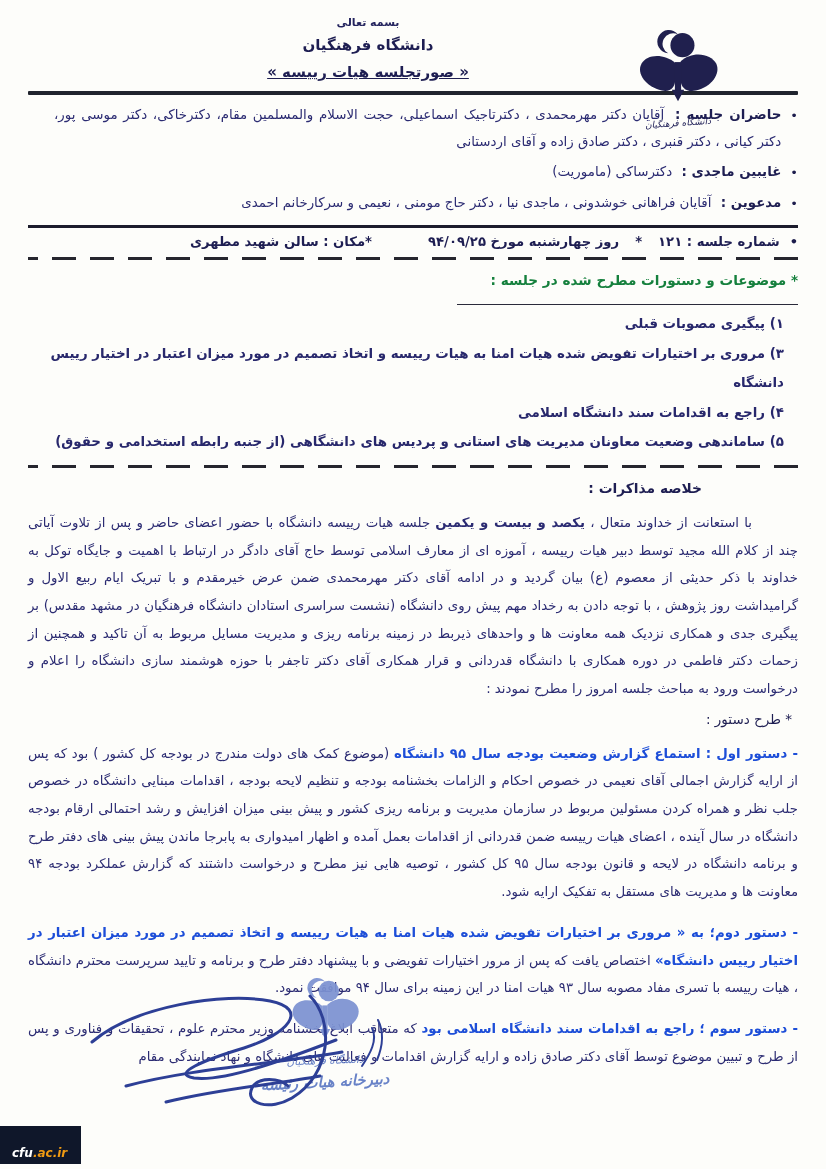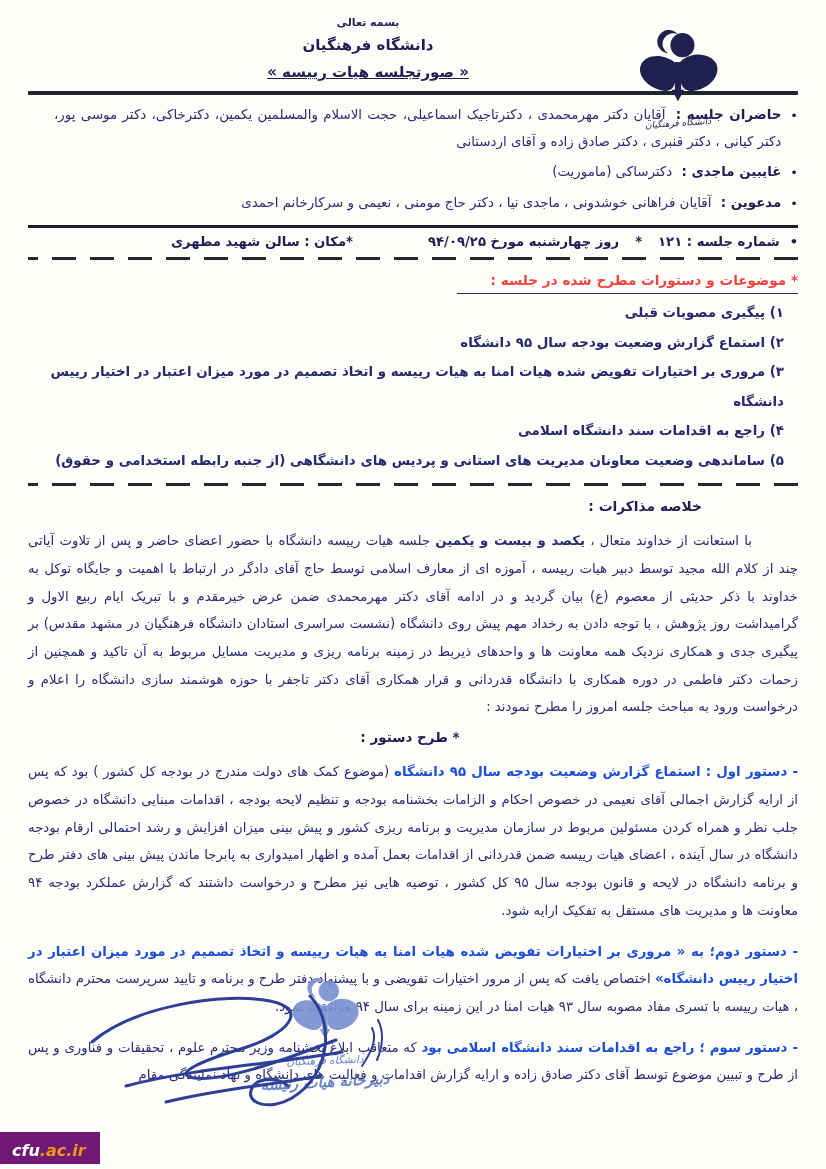--- a/index.html
+++ b/index.html
@@ -34,46 +34,46 @@
   
   .bullet-row{display:flex;gap:9px;font-size:13.4px;line-height:2.05;margin:2px 0;}
   .bullet-marker{font-size:13px;padding-top:2px;color:#1d1d4c;}
   .bullet-body{text-align:justify;padding-left:26px;}
   .bullet-label{font-weight:bold;color:#1e1e52;margin-left:5px;}
 
   
   .meeting-info{display:flex;gap:10px;font-size:13.2px;font-weight:bold;color:#1e1e52;margin:4px 0 2px 0;align-items:baseline;}
   .mi-sep{margin:0 6px;}
   .mi-date{margin-right:0;}
-  .mi-location{margin-right:65px;}
+  .mi-location{margin-right:46px;}
 
   
-  .topics-heading{display:inline-block;font-size:13.6px;font-weight:bold;color:#ef4444;
-    border-bottom:1.6px solid #2a2a3a;padding-bottom:5px;padding-left:34px;margin:4px 0 4px 0;}
+  .topics-heading{display:inline-block;font-size:13.6px;font-weight:bold;color:#15803d;
+    border-bottom:1.6px solid #2a2a3a;padding-bottom:16px;padding-left:34px;margin:4px 0 4px 0;}
   .topic-item{font-size:13.4px;line-height:2.2;padding-right:14px;color:#28286c;font-weight:600;}
 
   
   .summary-heading{font-size:13.8px;font-weight:bold;color:#1e1e52;margin:12px 96px 8px 0;}
   .para{font-size:13.3px;line-height:2.08;text-align:justify;color:#2b2b72;}
   .opening{text-indent:46px;margin-bottom:8px;}
-  .agenda-heading{font-size:13.5px;font-weight:bold;color:#1e1e52;margin:8px 0 6px 0;padding-right:6px;text-align:center;}
+  .agenda-heading{font-size:13.5px;font-weight:normal;color:#1e1e52;margin:8px 0 6px 0;padding-right:6px;}
   .dastoor{margin-bottom:7px;}
   .dastoor b{color:#1d4ed8;}
 
   
   .signature-svg{position:absolute;left:72px;top:988px;z-index:3;}
   .stamp{position:absolute;left:240px;top:978px;width:170px;text-align:center;z-index:2;opacity:.93;}
   .stamp-uni{font-size:10.5px;font-style:italic;color:#5d79c4;transform:rotate(-2deg);margin-top:2px;}
   .stamp-office{font-size:15px;font-style:italic;font-weight:bold;color:#5d79c4;transform:rotate(-3deg);margin-top:7px;letter-spacing:1px;}
 
   .watermark{
     position:absolute;left:0;bottom:5px;z-index:5;
-    background:#701a75;direction:ltr;
-    padding:9px 14px 4px 12px;
-    font-style:italic;font-weight:bold;font-size:16px;
+    background:#0f172a;direction:ltr;
+    padding:20px 14px 4px 12px;
+    font-style:italic;font-weight:bold;font-size:12px;
   }
   .wm-white{color:#ffffff;}
   .wm-orange{color:#ef9a12;}
 </style>
 </head>
 <body>
 
 <div class="page">
   <div class="content">
 
@@ -97,21 +97,21 @@
       </div>
     </div>
 
     <div class="rule-thick"></div>
 
     <div>
       <div class="bullet-row">
         <span class="bullet-marker">•</span>
         <div class="bullet-body">
           <span class="bullet-label">حاضران جلسه :</span>
-          <span>آقایان دکتر مهرمحمدی ، دکترتاجیک اسماعیلی، حجت الاسلام والمسلمین یکمین، دکترخاکی، دکتر موسی پور، دکتر کیانی ، دکتر قنبری ، دکتر صادق زاده و آقای اردستانی</span>
+          <span>آقایان دکتر مهرمحمدی ، دکترتاجیک اسماعیلی، حجت الاسلام والمسلمین مقام، دکترخاکی، دکتر موسی پور، دکتر کیانی ، دکتر قنبری ، دکتر صادق زاده و آقای اردستانی</span>
         </div>
       </div>
       <div class="bullet-row">
         <span class="bullet-marker">•</span>
         <div class="bullet-body">
           <span class="bullet-label">غایبین ماجدی :</span>
           <span>دکترساکی (ماموریت)</span>
         </div>
       </div>
       <div class="bullet-row">
@@ -131,21 +131,20 @@
       <span class="mi-sep">*</span>
       <span class="mi-date">روز چهارشنبه مورخ ۹۴/۰۹/۲۵</span>
       <span class="mi-location">*مکان : سالن شهید مطهری</span>
     </div>
 
     <div class="rule-dashed"></div>
 
     <div>
       <span class="topics-heading">* موضوعات و دستورات مطرح شده در جلسه :</span>
       <div class="topic-item">۱) پیگیری مصوبات قبلی</div>
-      <div class="topic-item">۲) استماع گزارش وضعیت بودجه سال ۹۵ دانشگاه</div>
       <div class="topic-item">۳) مروری بر اختیارات تفویض شده هیات امنا به هیات رییسه و اتخاذ تصمیم در مورد میزان اعتبار در اختیار رییس دانشگاه</div>
       <div class="topic-item">۴) راجع به اقدامات سند دانشگاه اسلامی</div>
       <div class="topic-item">۵) ساماندهی وضعیت معاونان مدیریت های استانی و پردیس های دانشگاهی (از جنبه رابطه استخدامی و حقوق)</div>
     </div>
 
     <div class="rule-dashed"></div>
 
     <div>
       <div class="summary-heading">خلاصه مذاکرات :</div>
 

